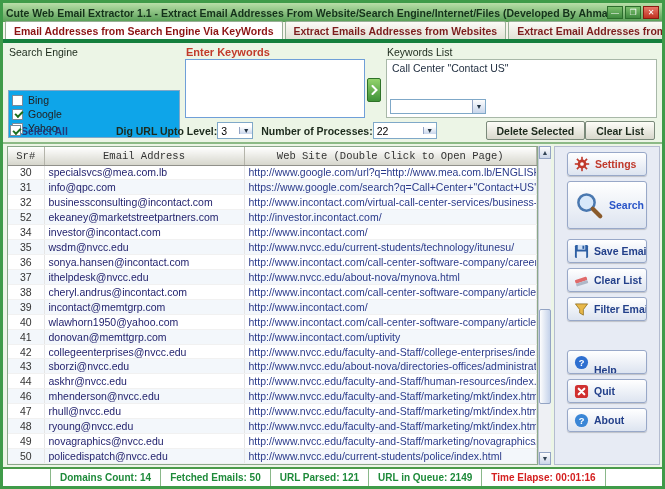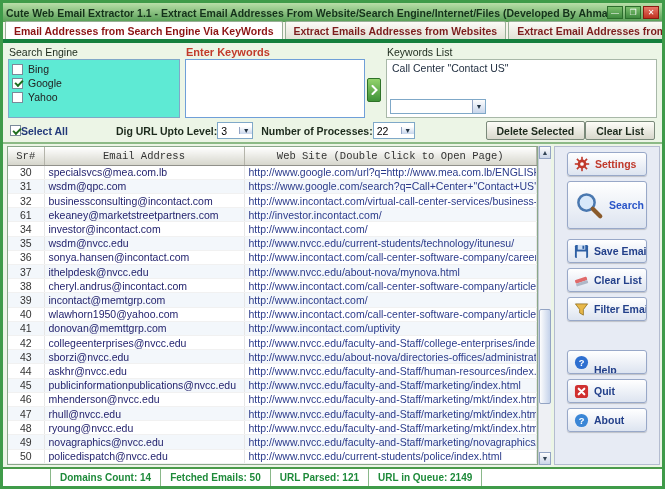--- a/index.html
+++ b/index.html
@@ -16,21 +16,21 @@
   
   .tabbar { height:21px; flex:0 0 21px; background:#f6f4ec; border-bottom:4px solid #15803d; display:flex; align-items:flex-end; padding:1px 2px 0 2px; }
   .tab { font-size:10.5px; font-weight:bold; color:#7c1d1d; padding:3px 8px 2px 8px; border:1px solid #98ae96; border-bottom:none; background:linear-gradient(#fbfaf6,#e2e2d6); margin-right:2px; border-radius:2px 2px 0 0; white-space:nowrap; cursor:default; }
   .tab.active { background:#ffffff; color:#8c1414; }
 
   
   .toppanel { height:76px; flex:0 0 76px; display:flex; gap:5px; padding:3px 5px 1px 5px; }
   .grp-title { font-size:10.5px; color:#1c2a1c; padding:0 1px 1px 1px; }
   .kw-title { font-size:11px; font-weight:bold; color:#c23a2a; padding:0 1px 1px 1px; }
   .group-se { width:172px; display:flex; flex-direction:column; }
-  .se-list { flex:1; background:#5eead4; border:1px solid #7fa8c8; padding:2px 3px; }
+  .se-list { flex:1; background:#0ea5e9; border:1px solid #7fa8c8; padding:2px 3px;margin-top:31px; }
   .engine-row { display:flex; align-items:center; gap:5px; height:14px; font-size:10.5px; color:#222; }
   .cb { width:11px; height:11px; background:#fff; border:1px solid #7a8a9a; position:relative; flex:0 0 11px; }
   .cb.checked::after { content:''; position:absolute; left:1.5px; top:1.5px; width:6px; height:3px; border-left:2px solid #1d6e1d; border-bottom:2px solid #1d6e1d; transform:rotate(-45deg); }
   .group-kw { width:196px; position:relative; display:flex; flex-direction:column; }
   .kw-text { flex:1; width:180px; background:#fff; border:1px solid #6f9fd8; resize:none; font-family:"Liberation Sans",sans-serif; font-size:10.5px; }
   .kw-add { position:absolute; right:0; top:32px; width:14px; height:24px; background:linear-gradient(#93d36d,#3f9238); border:1px solid #2e7228; border-radius:2px; display:flex; align-items:center; justify-content:center; cursor:default; }
   .group-kl { flex:1; display:flex; flex-direction:column; }
   .kl-box { flex:1; background:#fff; border:1px solid #a8b8a8; position:relative; font-size:10.5px; color:#1c2a3c; padding:2px 5px; }
   .kl-combo { position:absolute; left:3px; bottom:3px; width:96px; height:15px; background:#fff; border:1px solid #7fa8c8; display:flex; }
   .combo-arrow { margin-left:auto; width:13px; background:linear-gradient(#fdfdfd,#c8d6ec); border-left:1px solid #93a4c4; font-size:7px; color:#234; display:flex; align-items:center; justify-content:center; }
@@ -135,21 +135,21 @@
     <span class="cb checked"></span>
     <span class="ctl-label">Select All</span>
     <span style="width:48px"></span>
     <span class="ctl-label plain">Dig URL Upto Level:</span>
     <div class="combo" style="width:36px">
       <span class="val">3</span>
       <span class="combo-arrow">▼</span>
     </div>
     <span style="width:8px"></span>
     <span class="ctl-label plain">Number of Processes:</span>
-    <div class="combo" style="width:42px">
+    <div class="combo" style="width:64px">
       <span class="val">22</span>
       <span class="combo-arrow">▼</span>
     </div>
     <span class="spacer"></span>
     <button class="push-btn">Delete Selected</button>
     <button class="push-btn">Clear List</button>
   </div>
 
   <div class="main">
     <div class="table-area">
@@ -167,30 +167,30 @@
         </tr>
           </thead>
         <tbody>
             <tr>
               <td class="sr">30</td>
               <td class="email">specialsvcs@mea.com.lb</td>
               <td class="web">http://www.google.com/url?q=http://www.mea.com.lb/ENGLISH/CON...</td>
             </tr>
             <tr>
               <td class="sr">31</td>
-              <td class="email">wsdm@qpc.com</td>
+              <td class="email">info@qpc.com</td>
               <td class="web">https://www.google.com/search?q=Call+Center+"Contact+US"&amp;biw=12...</td>
             </tr>
             <tr>
               <td class="sr">32</td>
               <td class="email">businessconsulting@incontact.com</td>
               <td class="web">http://www.incontact.com/virtual-call-center-services/business-consulting</td>
             </tr>
             <tr>
-              <td class="sr">61</td>
+              <td class="sr">52</td>
               <td class="email">ekeaney@marketstreetpartners.com</td>
               <td class="web">http://investor.incontact.com/</td>
             </tr>
             <tr>
               <td class="sr">34</td>
               <td class="email">investor@incontact.com</td>
               <td class="web">http://www.incontact.com/</td>
             </tr>
             <tr>
               <td class="sr">35</td>
@@ -234,25 +234,20 @@
             </tr>
             <tr>
               <td class="sr">43</td>
               <td class="email">sborzi@nvcc.edu</td>
               <td class="web">http://www.nvcc.edu/about-nova/directories-offices/administrative-offic...</td>
             </tr>
             <tr>
               <td class="sr">44</td>
               <td class="email">askhr@nvcc.edu</td>
               <td class="web">http://www.nvcc.edu/faculty-and-Staff/human-resources/index.html</td>
-            </tr>
-            <tr>
-              <td class="sr">45</td>
-              <td class="email">publicinformationpublications@nvcc.edu</td>
-              <td class="web">http://www.nvcc.edu/faculty-and-Staff/marketing/index.html</td>
             </tr>
             <tr>
               <td class="sr">46</td>
               <td class="email">mhenderson@nvcc.edu</td>
               <td class="web">http://www.nvcc.edu/faculty-and-Staff/marketing/mkt/index.html</td>
             </tr>
             <tr>
               <td class="sr">47</td>
               <td class="email">rhull@nvcc.edu</td>
               <td class="web">http://www.nvcc.edu/faculty-and-Staff/marketing/mkt/index.html</td>
@@ -364,15 +359,16 @@
         </div>
       </div>
   </div>
 
   <div class="statusbar">
     <span class="status-pad"></span>
   <span class="status-item" style="color: rgb(30, 138, 58);">Domains Count: 14</span>
       <span class="status-item" style="color: rgb(30, 138, 58);">Fetched Emails: 50</span>
       <span class="status-item" style="color: rgb(30, 138, 58);">URL Parsed: 121</span>
       <span class="status-item" style="color: rgb(30, 138, 58);">URL in Queue: 2149</span>
+      <span class="status-item" style="color: rgb(212, 32, 32);">Time Elapse: 00:01:16</span>
     </div>
 
 </div>
 
 </body></html>

